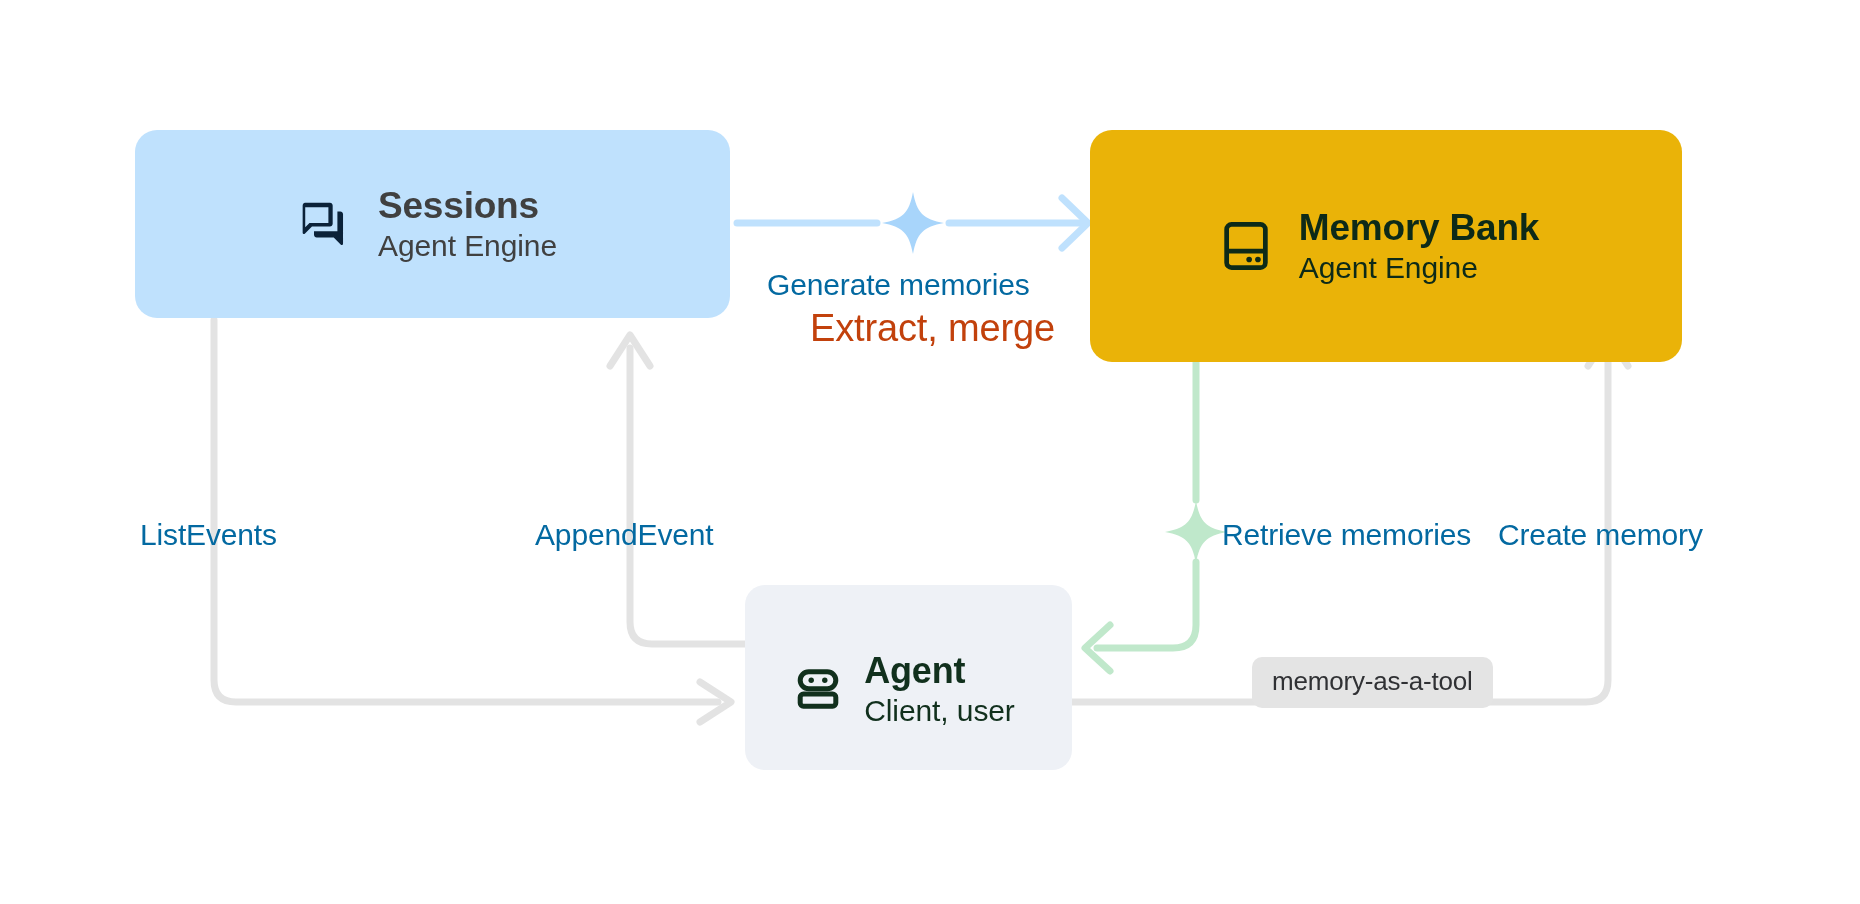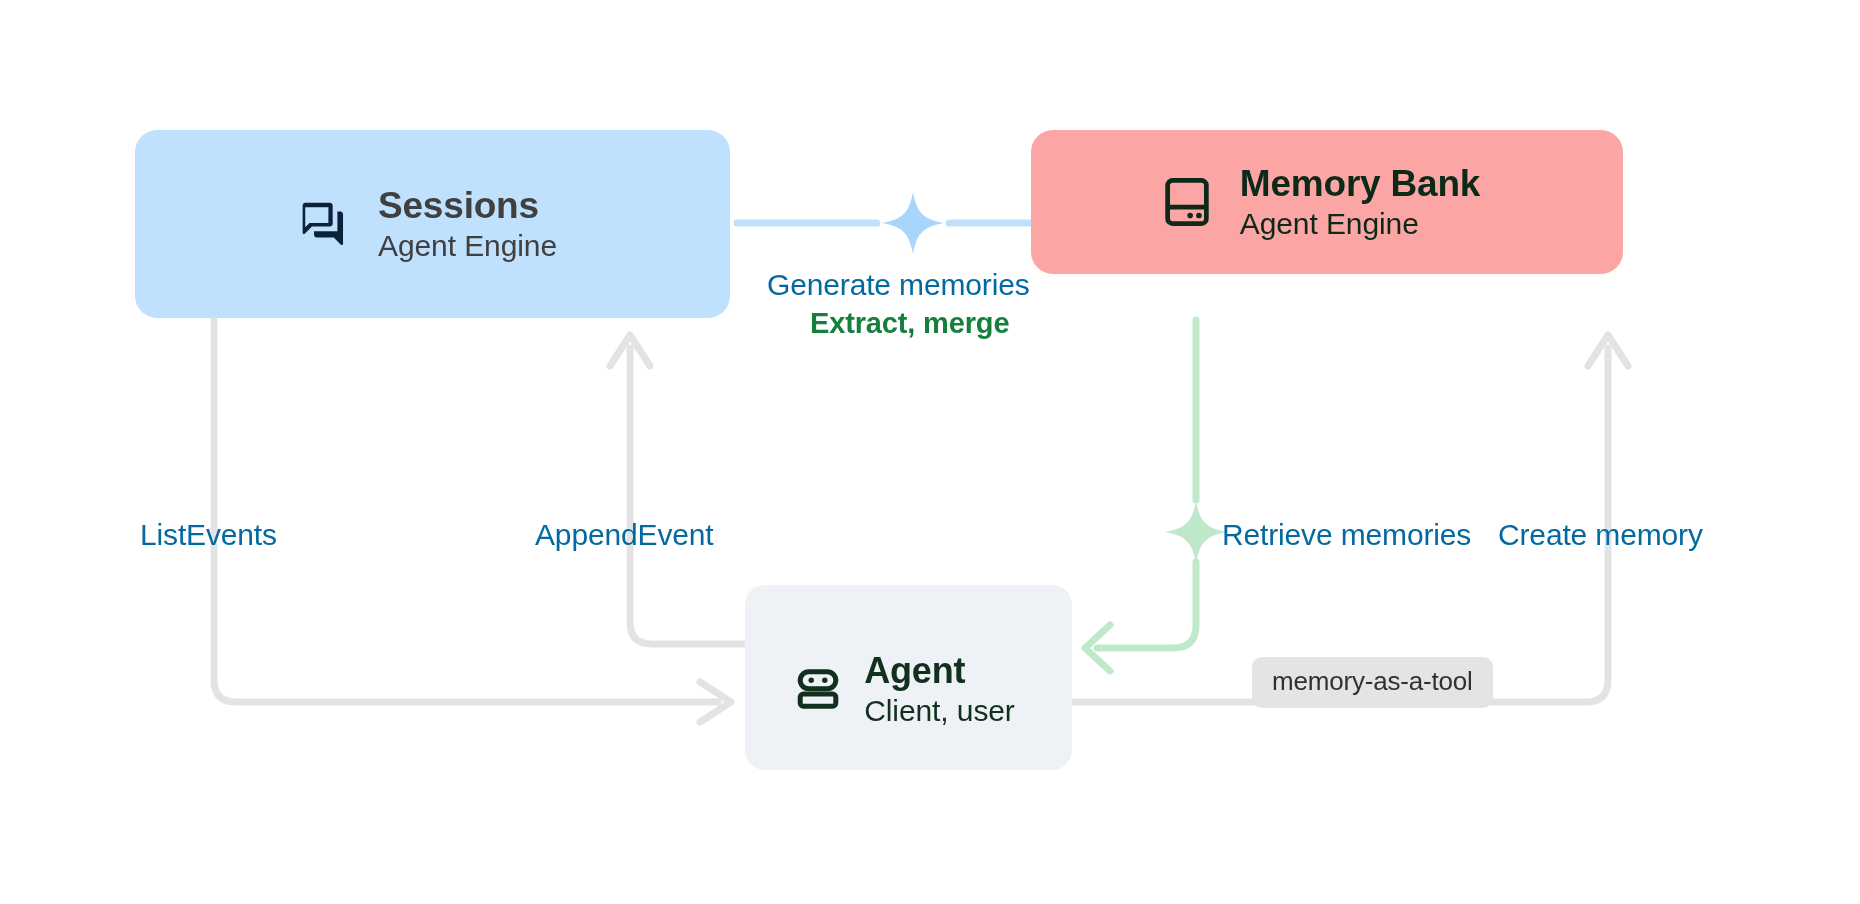--- a/index.html
+++ b/index.html
@@ -65,23 +65,23 @@
   #node-sessions {
     left: 135px; top: 130px;
     width: 595px; height: 188px;
     background: #bfe1fd;
   }
   #node-sessions .node-title,
   #node-sessions .node-sub { color: #404040; }
   #node-sessions .node-inner { gap: 28px; transform: translateX(-6px); }
 
   #node-memorybank {
-    left: 1031px; top: 130px;
-    width: 592px; height: 144px;
-    background: #fca5a5;
+    left: 1090px; top: 130px;
+    width: 592px; height: 232px;
+    background: #eab308;
   }
   #node-memorybank .node-title,
   #node-memorybank .node-sub { color: #0d2a18; }
   #node-memorybank .node-inner { gap: 28px; transform: translateX(-6px); }
 
   #node-agent {
     left: 745px; top: 585px;
     width: 327px; height: 185px;
     background: #eef1f6;
     border-radius: 20px;
@@ -97,23 +97,23 @@
     position: absolute;
     white-space: nowrap;
     color: #0369a1;
     font-size: 30px;
     font-weight: 400;
     letter-spacing: -0.15px;
   }
   .edge-sub {
     position: absolute;
     white-space: nowrap;
-    color: #15803d;
-    font-size: 29px;
-    font-weight: 700;
+    color: #c2410c;
+    font-size: 38px;
+    font-weight: 400;
     letter-spacing: -0.15px;
   }
 
   #label-generate   { left: 767px;  top: 268px; }
   #label-generate-sub { left: 810px; top: 307px; }
   #label-listevents { left: 140px;  top: 518px; }
   #label-appendevent{ left: 535px;  top: 518px; }
   #label-retrieve   { left: 1222px; top: 518px; }
   #label-createmem  { left: 1498px; top: 518px; }
 

